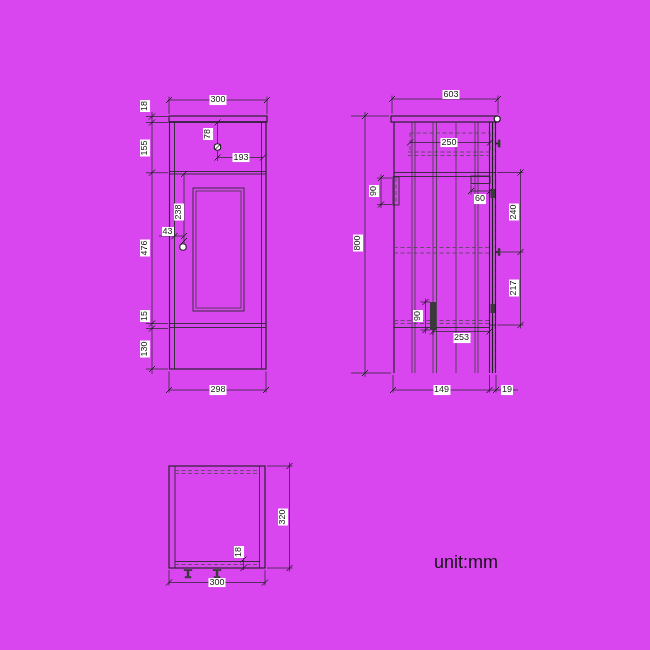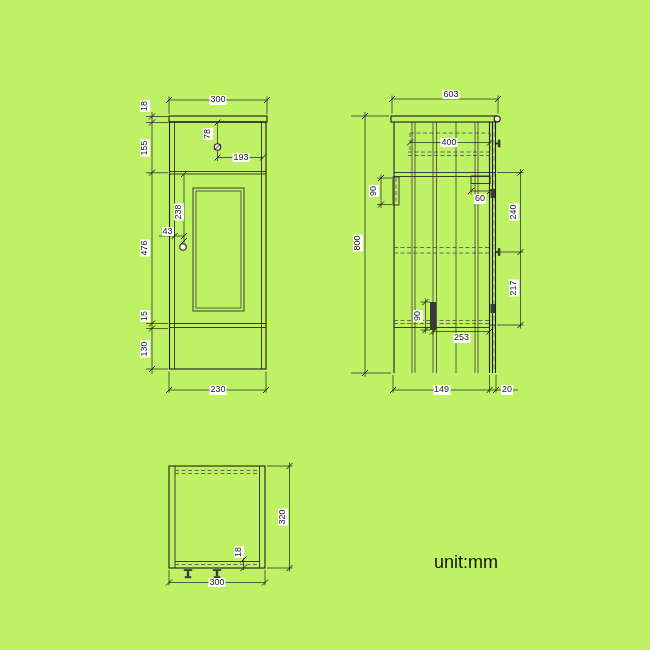--- a/index.html
+++ b/index.html
@@ -1,16 +1,16 @@
 <!DOCTYPE html>
 <html><head>
 <meta charset="utf-8">
 <style>
   html,body{margin:0;padding:0;background:#fff;}
-  .canvas{position:relative;width:650px;height:650px;background:#bef264;overflow:hidden;
+  .canvas{position:relative;width:650px;height:650px;background:#d946ef;overflow:hidden;
           font-family:"Liberation Sans",sans-serif;}
   .canvas svg{position:absolute;left:0;top:0;}
   .dim{position:absolute;transform:translate(-50%,-50%);font-size:9px;line-height:1.1;
        color:#1a1a1a;background:#fff;padding:0 1px;white-space:nowrap;}
   .dim.v{transform:translate(-50%,-50%) rotate(-90deg);}
   .note{position:absolute;left:434px;top:552px;font-size:18px;color:#111;text-align:right;}
   .s  {stroke:#1d1d1f;stroke-width:1.1;fill:none;}
   .s2 {stroke:#2a2a2c;stroke-width:0.9;fill:none;}
   .s3 {stroke:#3a3a3c;stroke-width:0.8;fill:none;}
   .d  {stroke:#4a4a4c;stroke-width:0.8;fill:none;stroke-dasharray:4 2.5;}
@@ -156,33 +156,33 @@
 <div class="dim" style="left:218px;top:100px">300</div>
 <div class="dim v" style="left:145px;top:106px">18</div>
 <div class="dim v" style="left:145px;top:147.5px">155</div>
 <div class="dim v" style="left:145px;top:248px">476</div>
 <div class="dim v" style="left:145px;top:316px">15</div>
 <div class="dim v" style="left:145px;top:349px">130</div>
 <div class="dim v" style="left:208px;top:134px">78</div>
 <div class="dim" style="left:241px;top:157.5px">193</div>
 <div class="dim v" style="left:178.5px;top:212px">238</div>
 <div class="dim" style="left:167.5px;top:231.5px">43</div>
-<div class="dim" style="left:218px;top:390px">230</div>
+<div class="dim" style="left:218px;top:390px">298</div>
 
 <div class="dim" style="left:451px;top:94.5px">603</div>
 <div class="dim v" style="left:358px;top:243px">800</div>
-<div class="dim" style="left:449px;top:142.5px">400</div>
+<div class="dim" style="left:449px;top:142.5px">250</div>
 <div class="dim" style="left:480px;top:199px">60</div>
 <div class="dim v" style="left:513.5px;top:212px">240</div>
 <div class="dim v" style="left:513.5px;top:288px">217</div>
 <div class="dim v" style="left:373.5px;top:191px">90</div>
 <div class="dim v" style="left:418px;top:316px">90</div>
 <div class="dim" style="left:461.5px;top:338px">253</div>
 <div class="dim" style="left:441.5px;top:390px">149</div>
-<div class="dim" style="left:507px;top:390px">20</div>
+<div class="dim" style="left:507px;top:390px">19</div>
 
 <div class="dim v" style="left:283px;top:517px">320</div>
 <div class="dim v" style="left:239px;top:551.5px">18</div>
 <div class="dim" style="left:217px;top:582.5px">300</div>
 
 <div class="note">unit:mm</div>
 
 </div>
 
 </body></html>

